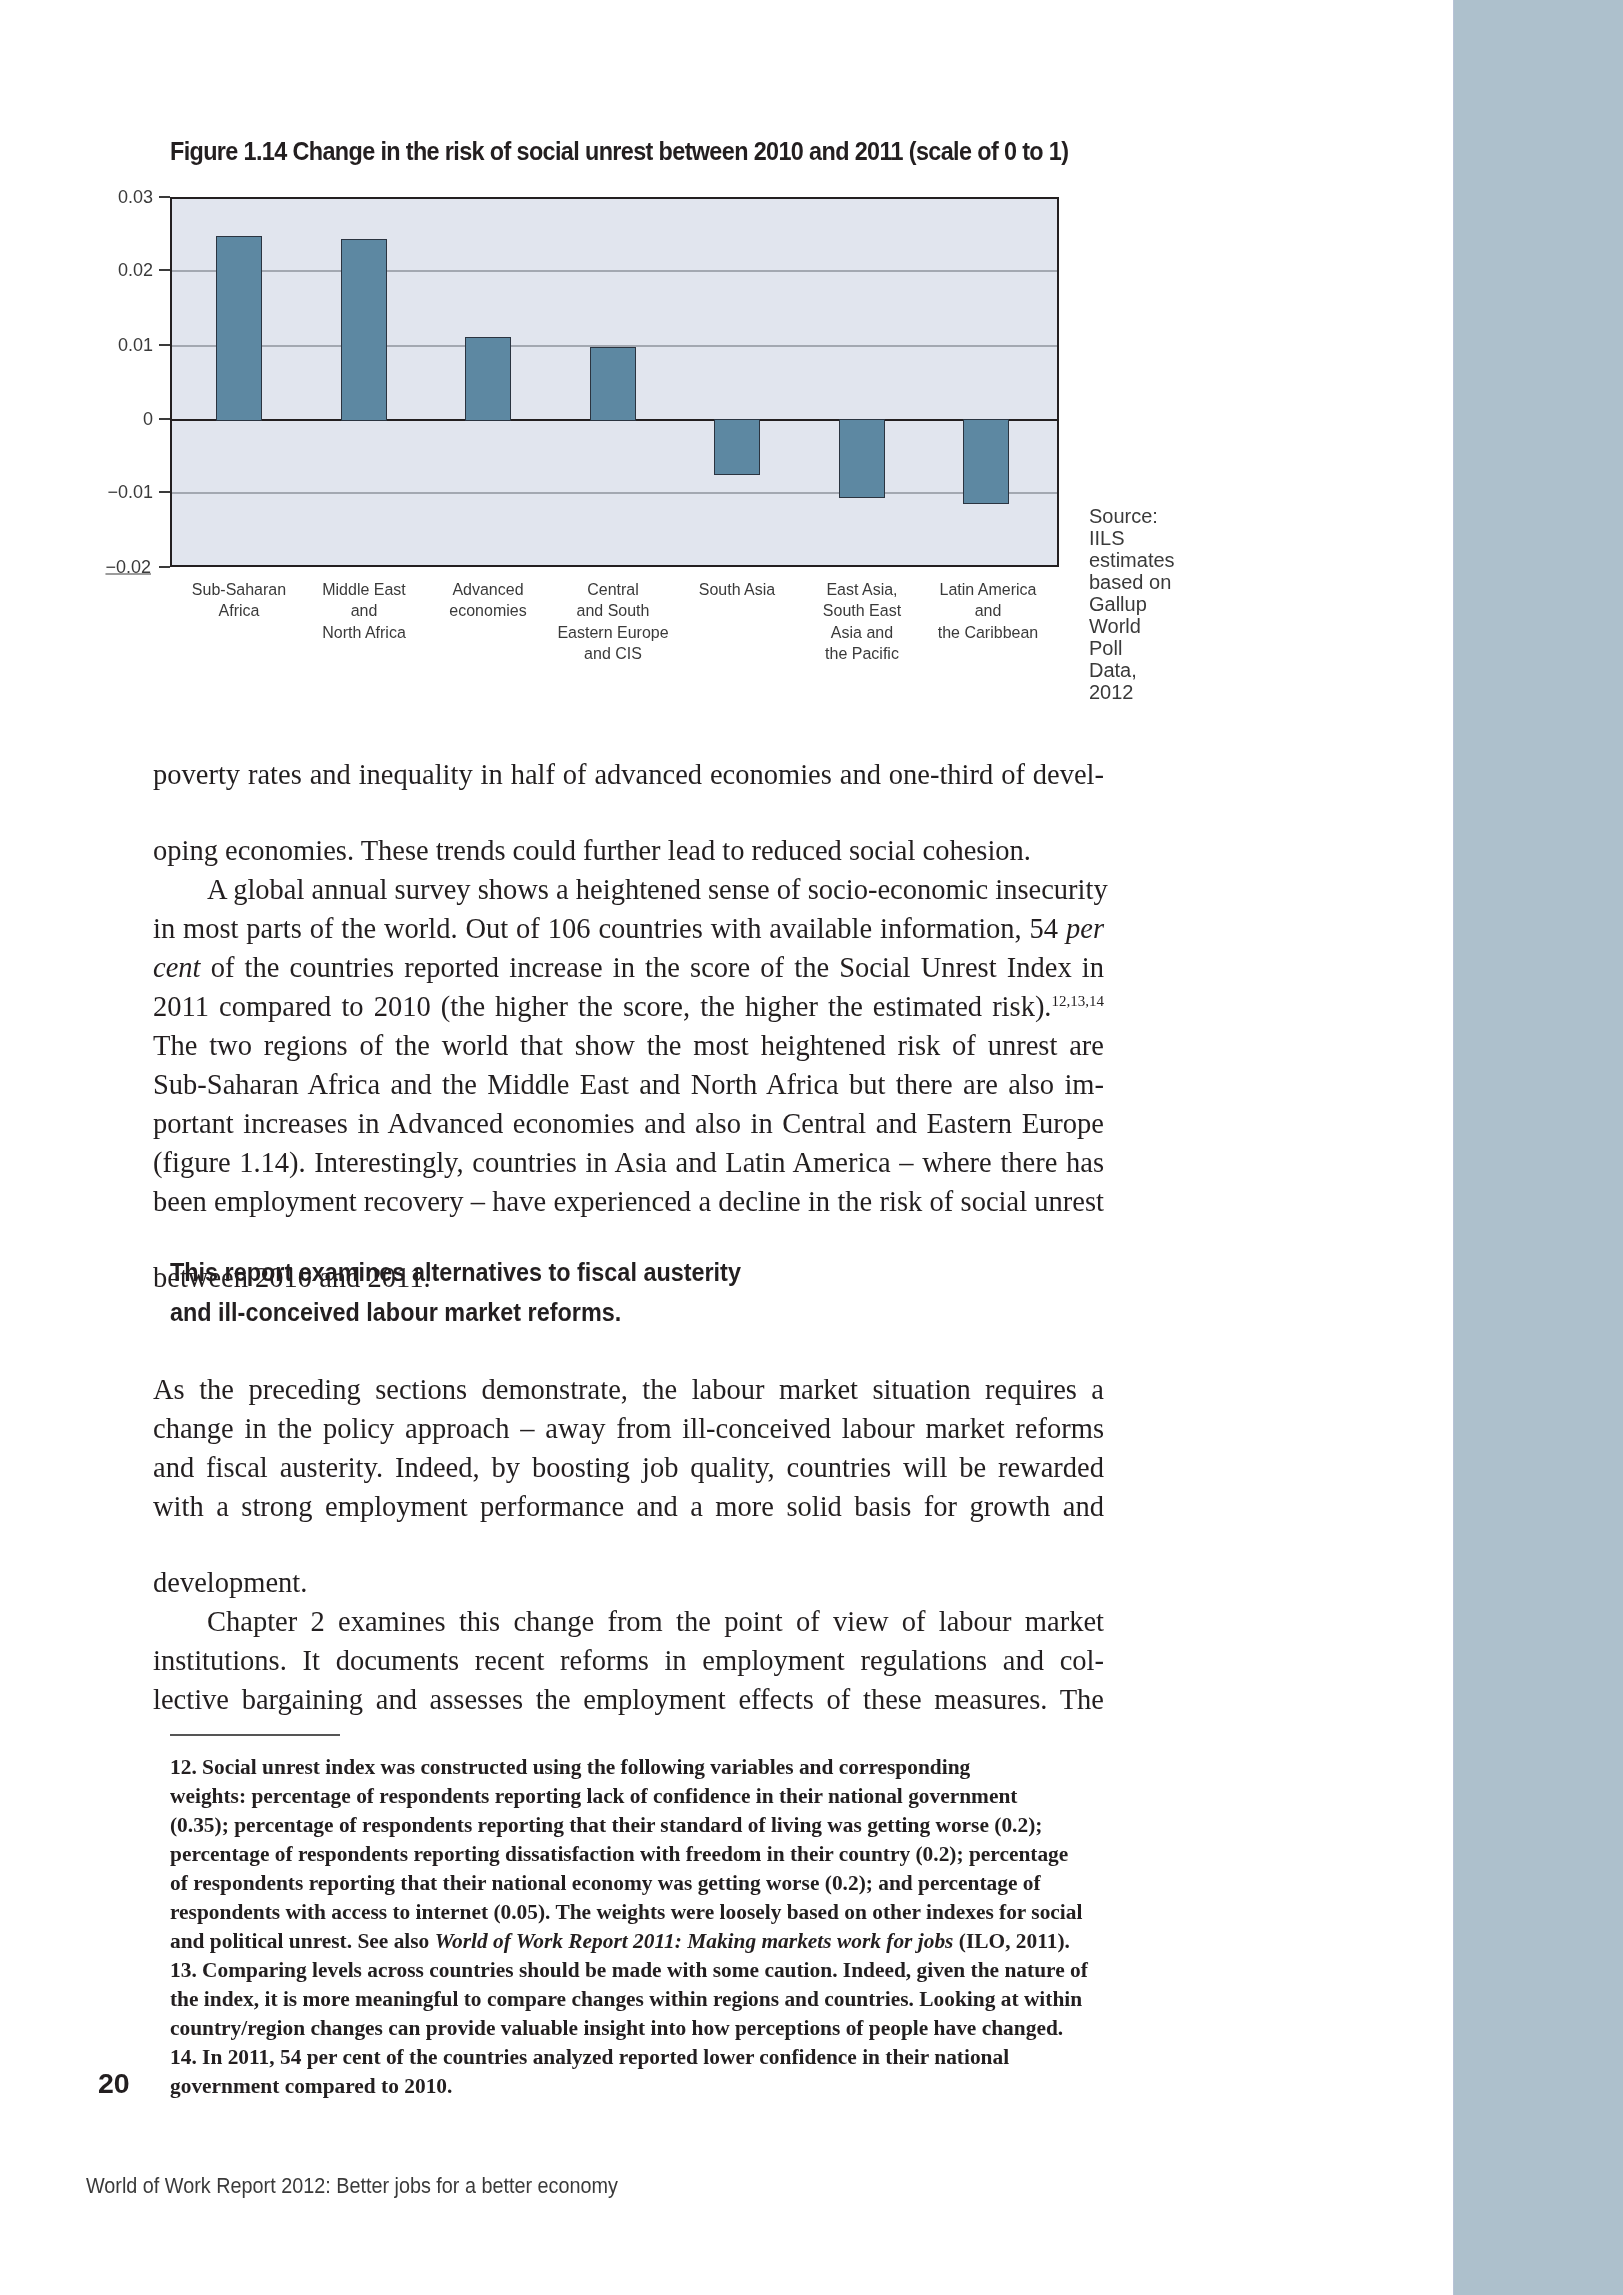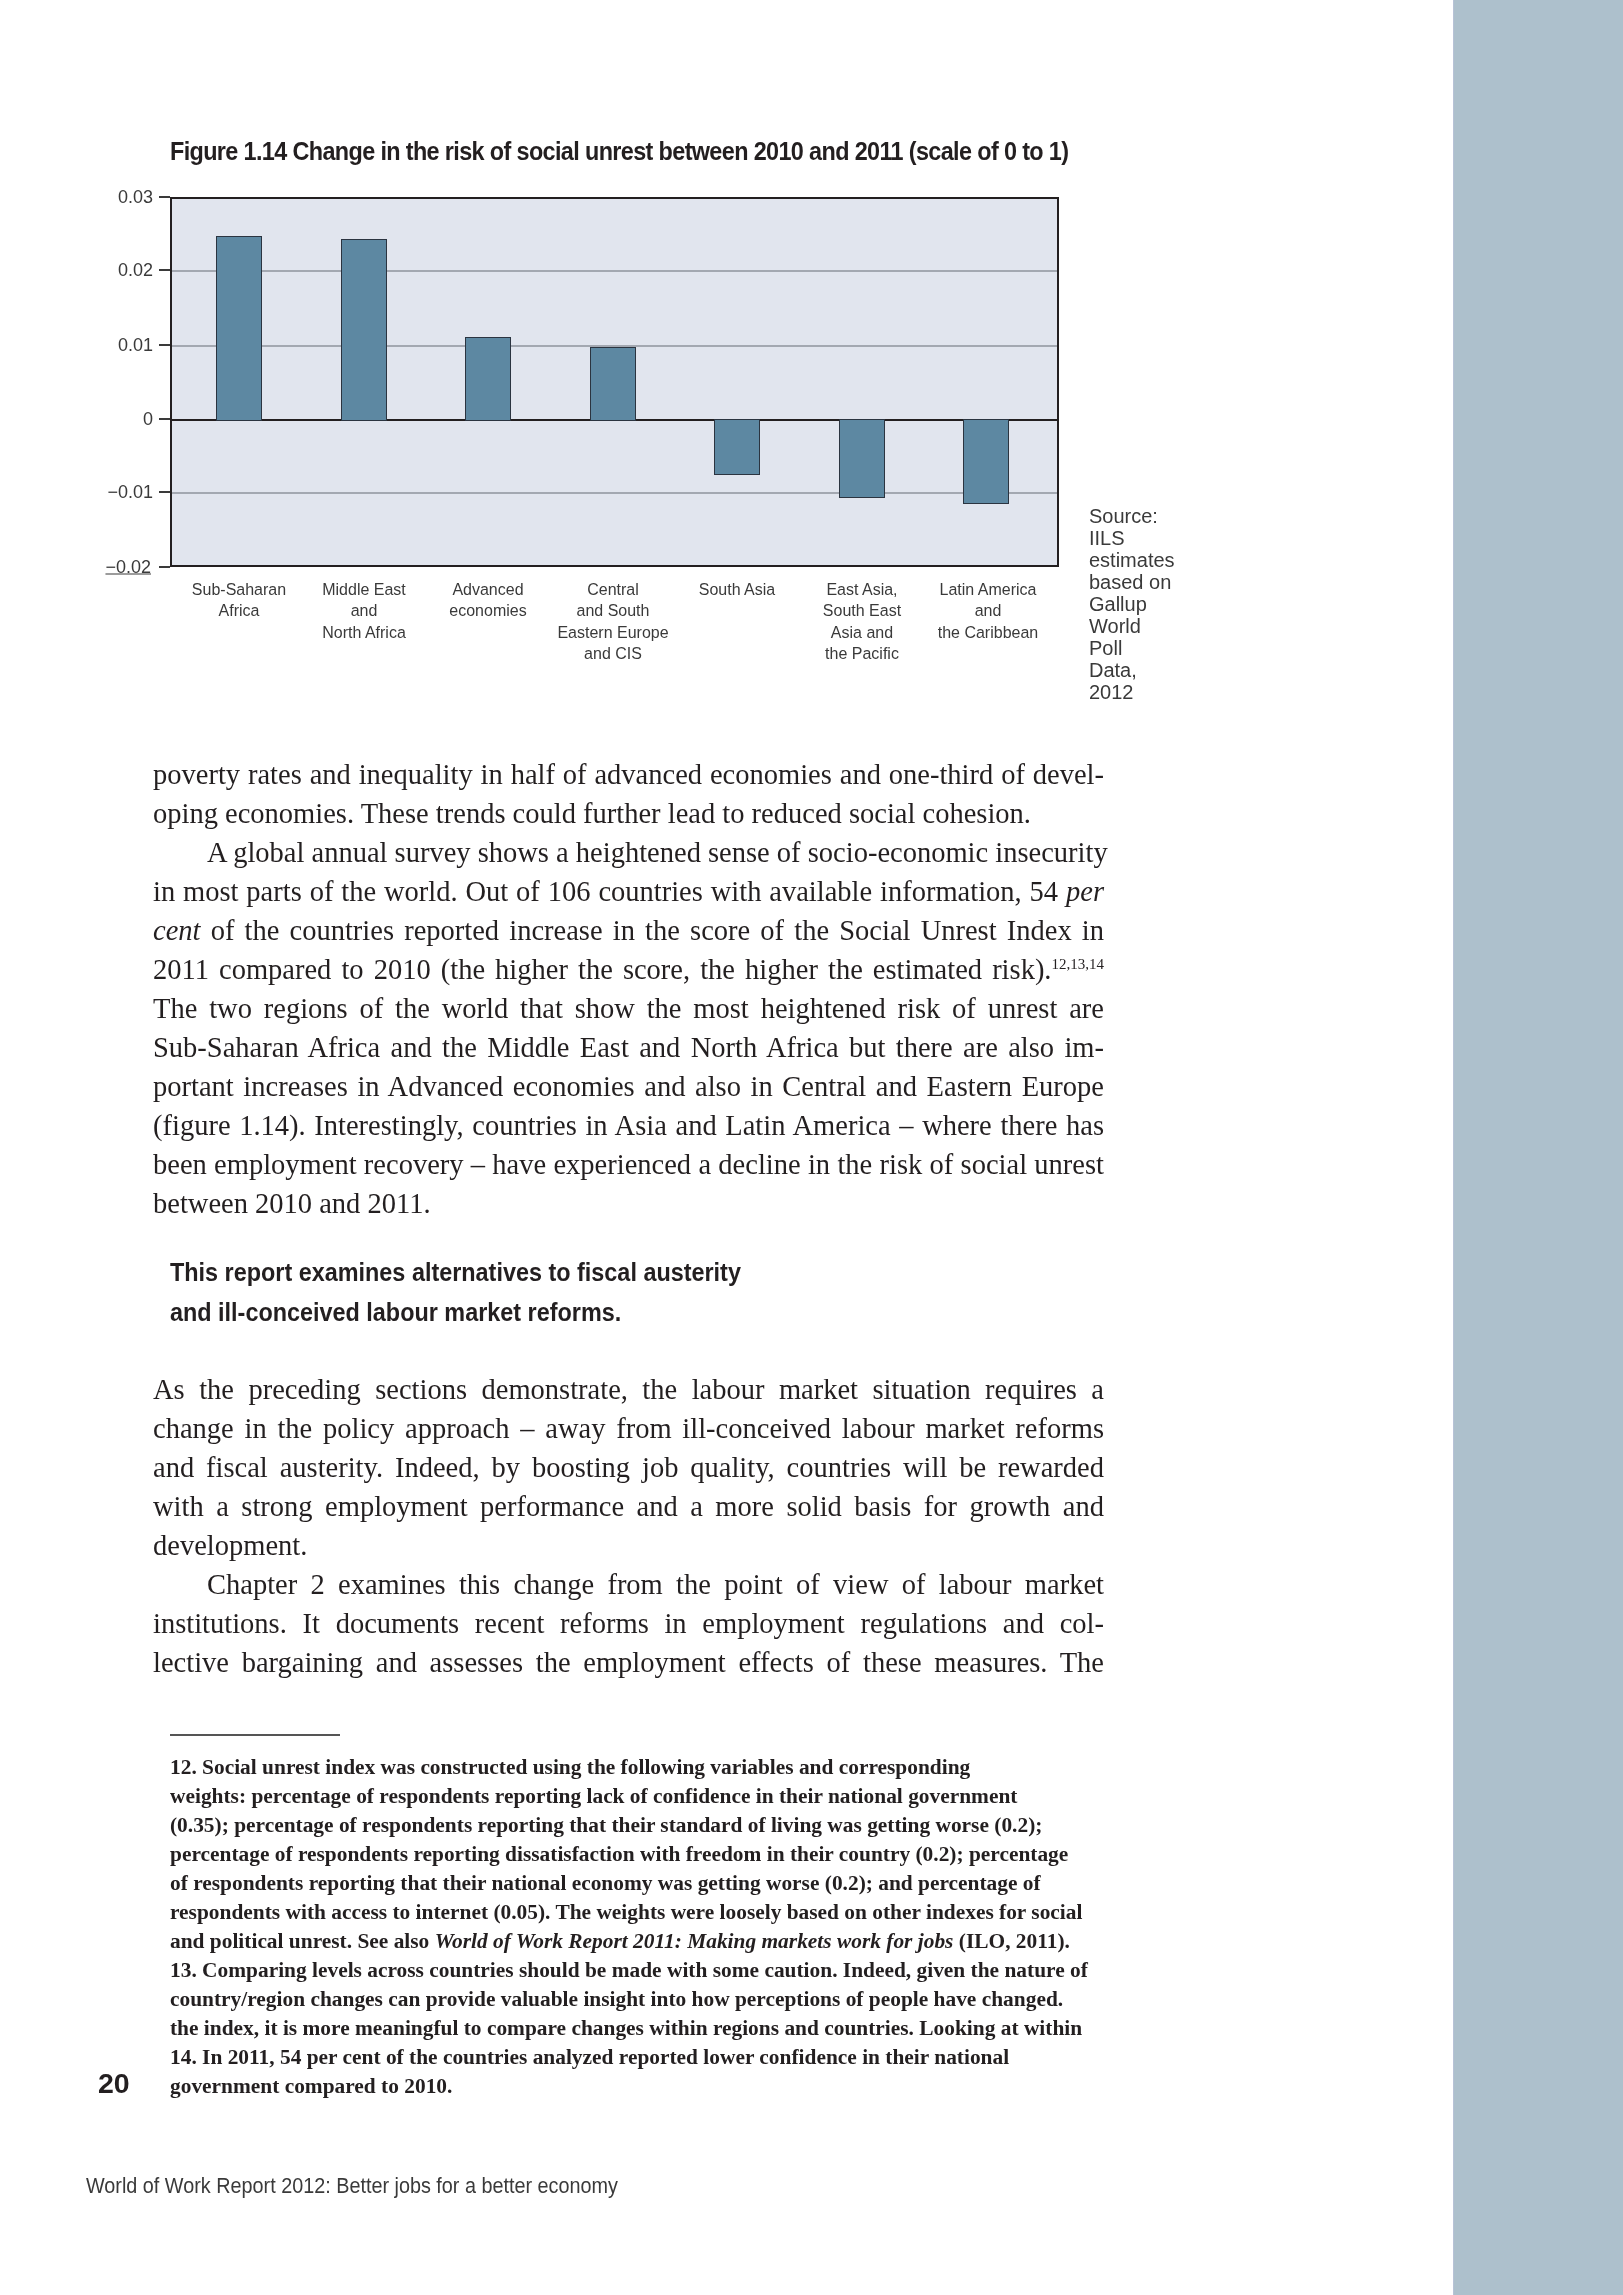--- a/index.html
+++ b/index.html
@@ -10,21 +10,21 @@
   .ytick-label { position:absolute; width:71px; text-align:right; font-family:"Liberation Sans", sans-serif; font-size:18px; color:#3a3a3a; transform:translateY(-50%); }
   .ytick { position:absolute; left:159px; width:11px; height:1.6px; background:#3a3a3a; }
   .plot { position:absolute; left:170px; top:197px; width:889px; height:370px; background:#e1e5ee; border:2.4px solid #231f20; border-left:2.4px solid #231f20; box-sizing:border-box; }
   .grid { position:absolute; left:0; right:0; height:1.6px; background:#a3a8b1; }
   .zero { position:absolute; left:0; right:0; height:2.4px; background:#231f20; }
   .bar { position:absolute; width:46px; background:#5d88a2; border:1.6px solid #2b3440; box-sizing:border-box; }
   .xlabel { position:absolute; top:579px; width:135px; text-align:center; font-family:"Liberation Sans", sans-serif; font-size:17.4px; line-height:21.4px; color:#3a3a3a; transform:translateX(-50%) scaleX(0.92); white-space:pre-line; }
   .source { position:absolute; left:1089px; top:505px; font-family:"Liberation Sans", sans-serif; font-size:20px; line-height:22px; color:#3a3a3a; white-space:pre-line; }
   .body-text { position:absolute; left:153px; width:951px; font-family:"Liberation Serif", serif; font-size:28.5px; color:#231f20; }
   .line { display:block; height:39px; line-height:39px; text-align:justify; text-align-last:justify; white-space:nowrap; overflow:visible; }
-  .line.last { text-align-last:left; }
+  .line.last { text-align-last:left;margin-top:37px; }
   .line.indent { padding-left:54px; }
   sup { font-size:15px; vertical-align:super; line-height:0; }
   .heading { position:absolute; left:170px; top:1252px; font-family:"Liberation Sans", sans-serif; font-weight:bold; font-size:26px; line-height:40px; color:#231f20; white-space:pre-line; transform:scaleX(0.9); transform-origin:left top; }
   .rule { position:absolute; left:170px; top:1734px; width:170px; height:1.6px; background:#555; }
   .footnotes { position:absolute; left:170px; top:1753px; width:967px; font-family:"Liberation Serif", serif; font-size:21.4px; color:#231f20; }
   .fline { display:block; height:29px; line-height:29px; white-space:nowrap;font-weight:bold; }
   .page-num { position:absolute; left:86px; top:2067px; font-family:"Liberation Sans", sans-serif; font-weight:bold; font-size:28.5px; color:#231f20;margin-left:12px; }
   .footer { position:absolute; left:86px; top:2173px; font-family:"Liberation Sans", sans-serif; font-size:22px; color:#3a3a3a; white-space:nowrap; transform:scaleX(0.9); transform-origin:left top; }
 </style>
 </head>
@@ -123,21 +123,21 @@
 
 <div class="footnotes">
   <span class="fline">12.  Social unrest index was constructed using the following variables and corresponding</span>
   <span class="fline">weights: percentage of respondents reporting lack of confidence in their national government</span>
   <span class="fline">(0.35); percentage of respondents reporting that their standard of living was getting worse (0.2);</span>
   <span class="fline">percentage of respondents reporting dissatisfaction with freedom in their country (0.2); percentage</span>
   <span class="fline">of respondents reporting that their national economy was getting worse (0.2); and percentage of</span>
   <span class="fline">respondents with access to internet (0.05). The weights were loosely based on other indexes for social</span>
   <span class="fline"><span>and political unrest. See also </span><i>World of Work Report 2011: Making markets work for jobs</i><span> (ILO, 2011).</span></span>
   <span class="fline">13.  Comparing levels across countries should be made with some caution. Indeed, given the nature of</span>
+  <span class="fline">the index, it is more meaningful to compare changes within regions and countries. Looking at within</span>
   <span class="fline">country/region changes can provide valuable insight into how perceptions of people have changed.</span>
-  <span class="fline">the index, it is more meaningful to compare changes within regions and countries. Looking at within</span>
   <span class="fline">14.  In 2011, 54 per cent of the countries analyzed reported lower confidence in their national</span>
   <span class="fline">government compared to 2010.</span>
 </div>
 
 <div class="page-num">20</div>
 <div class="footer">World of Work Report 2012: Better jobs for a better economy</div>
 
 
 </body></html>

